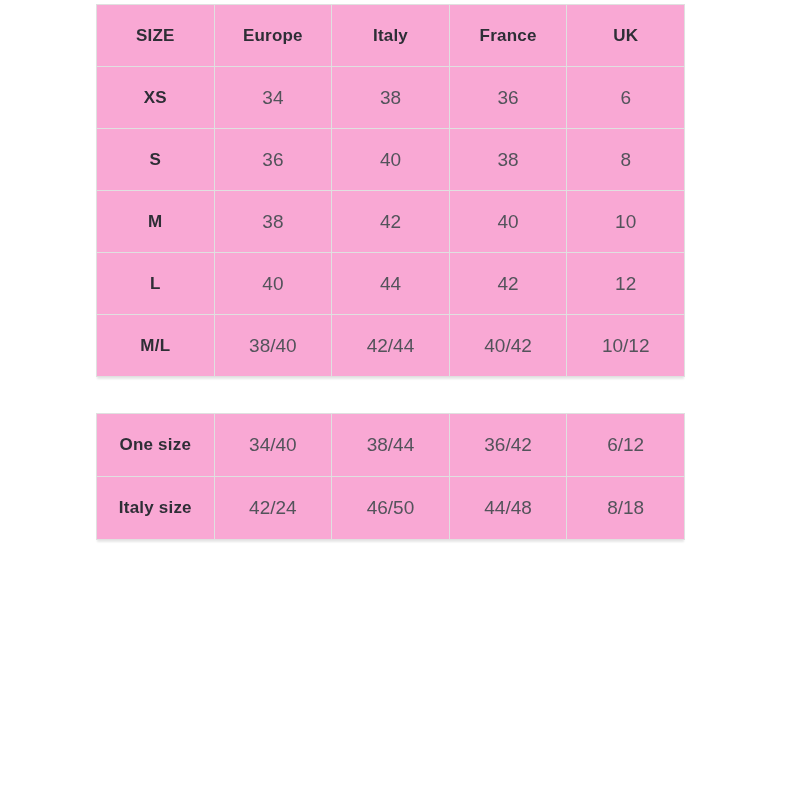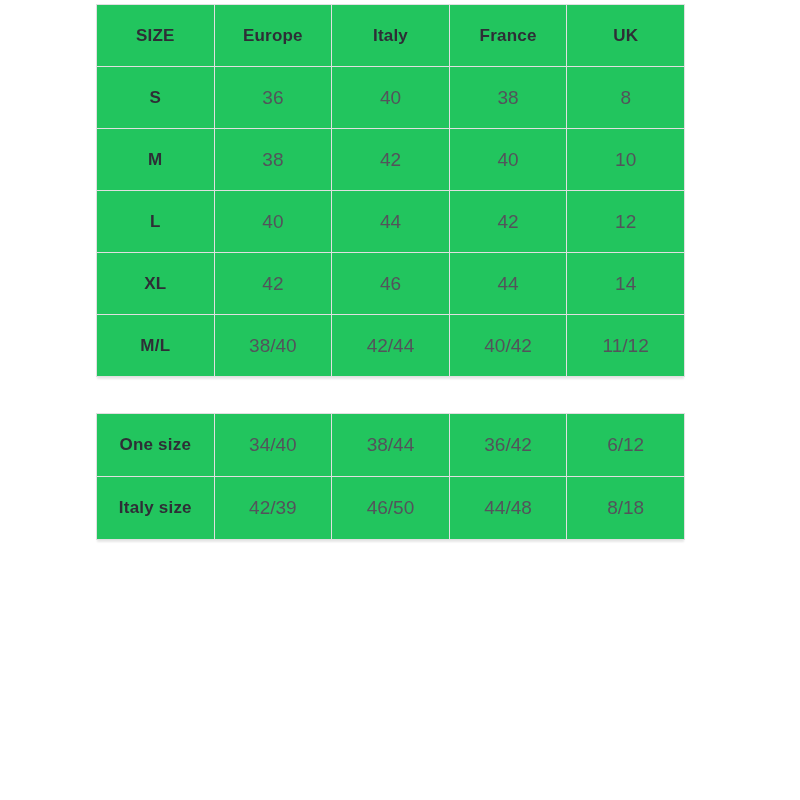--- a/index.html
+++ b/index.html
@@ -18,21 +18,21 @@
   .tables-wrap {
     position: absolute;
     left: 96px;
     top: 4px;
     width: 589px;
   }
   table.size-table {
     border-collapse: collapse;
     width: 100%;
     table-layout: fixed;
-    background: #22c55e;
+    background: #f9a8d4;
     box-shadow: 0 3px 2px -1px rgba(0,0,0,0.10);
   }
   table.size-table th,
   table.size-table td {
     border: 1px solid #e0e0e0;
     text-align: center;
     vertical-align: middle;
     height: 61px;
     padding: 0;
     overflow: hidden;
@@ -74,20 +74,27 @@
         <tr>
           <th>SIZE</th>
           <th>Europe</th>
           <th>Italy</th>
           <th>France</th>
           <th>UK</th>
         </tr>
       </thead>
       <tbody>
           <tr>
+            <th class="label-cell">XS</th>
+            <td class="value-cell">34</td>
+            <td class="value-cell">38</td>
+            <td class="value-cell">36</td>
+            <td class="value-cell">6</td>
+          </tr>
+          <tr>
             <th class="label-cell">S</th>
             <td class="value-cell">36</td>
             <td class="value-cell">40</td>
             <td class="value-cell">38</td>
             <td class="value-cell">8</td>
           </tr>
           <tr>
             <th class="label-cell">M</th>
             <td class="value-cell">38</td>
             <td class="value-cell">42</td>
@@ -95,50 +102,43 @@
             <td class="value-cell">10</td>
           </tr>
           <tr>
             <th class="label-cell">L</th>
             <td class="value-cell">40</td>
             <td class="value-cell">44</td>
             <td class="value-cell">42</td>
             <td class="value-cell">12</td>
           </tr>
           <tr>
-            <th class="label-cell">XL</th>
-            <td class="value-cell">42</td>
-            <td class="value-cell">46</td>
-            <td class="value-cell">44</td>
-            <td class="value-cell">14</td>
-          </tr>
-          <tr>
             <th class="label-cell">M/L</th>
             <td class="value-cell">38/40</td>
             <td class="value-cell">42/44</td>
             <td class="value-cell">40/42</td>
-            <td class="value-cell">11/12</td>
+            <td class="value-cell">10/12</td>
           </tr>
         </tbody>
     </table>
 
     <div class="table-gap"></div>
 
     <table class="size-table special">
       <tbody>
           <tr>
             <th class="label-cell">One size</th>
             <td class="value-cell">34/40</td>
             <td class="value-cell">38/44</td>
             <td class="value-cell">36/42</td>
             <td class="value-cell">6/12</td>
           </tr>
           <tr>
             <th class="label-cell">Italy size</th>
-            <td class="value-cell">42/39</td>
+            <td class="value-cell">42/24</td>
             <td class="value-cell">46/50</td>
             <td class="value-cell">44/48</td>
             <td class="value-cell">8/18</td>
           </tr>
         </tbody>
     </table>
 
   </div>
 </div>
 

